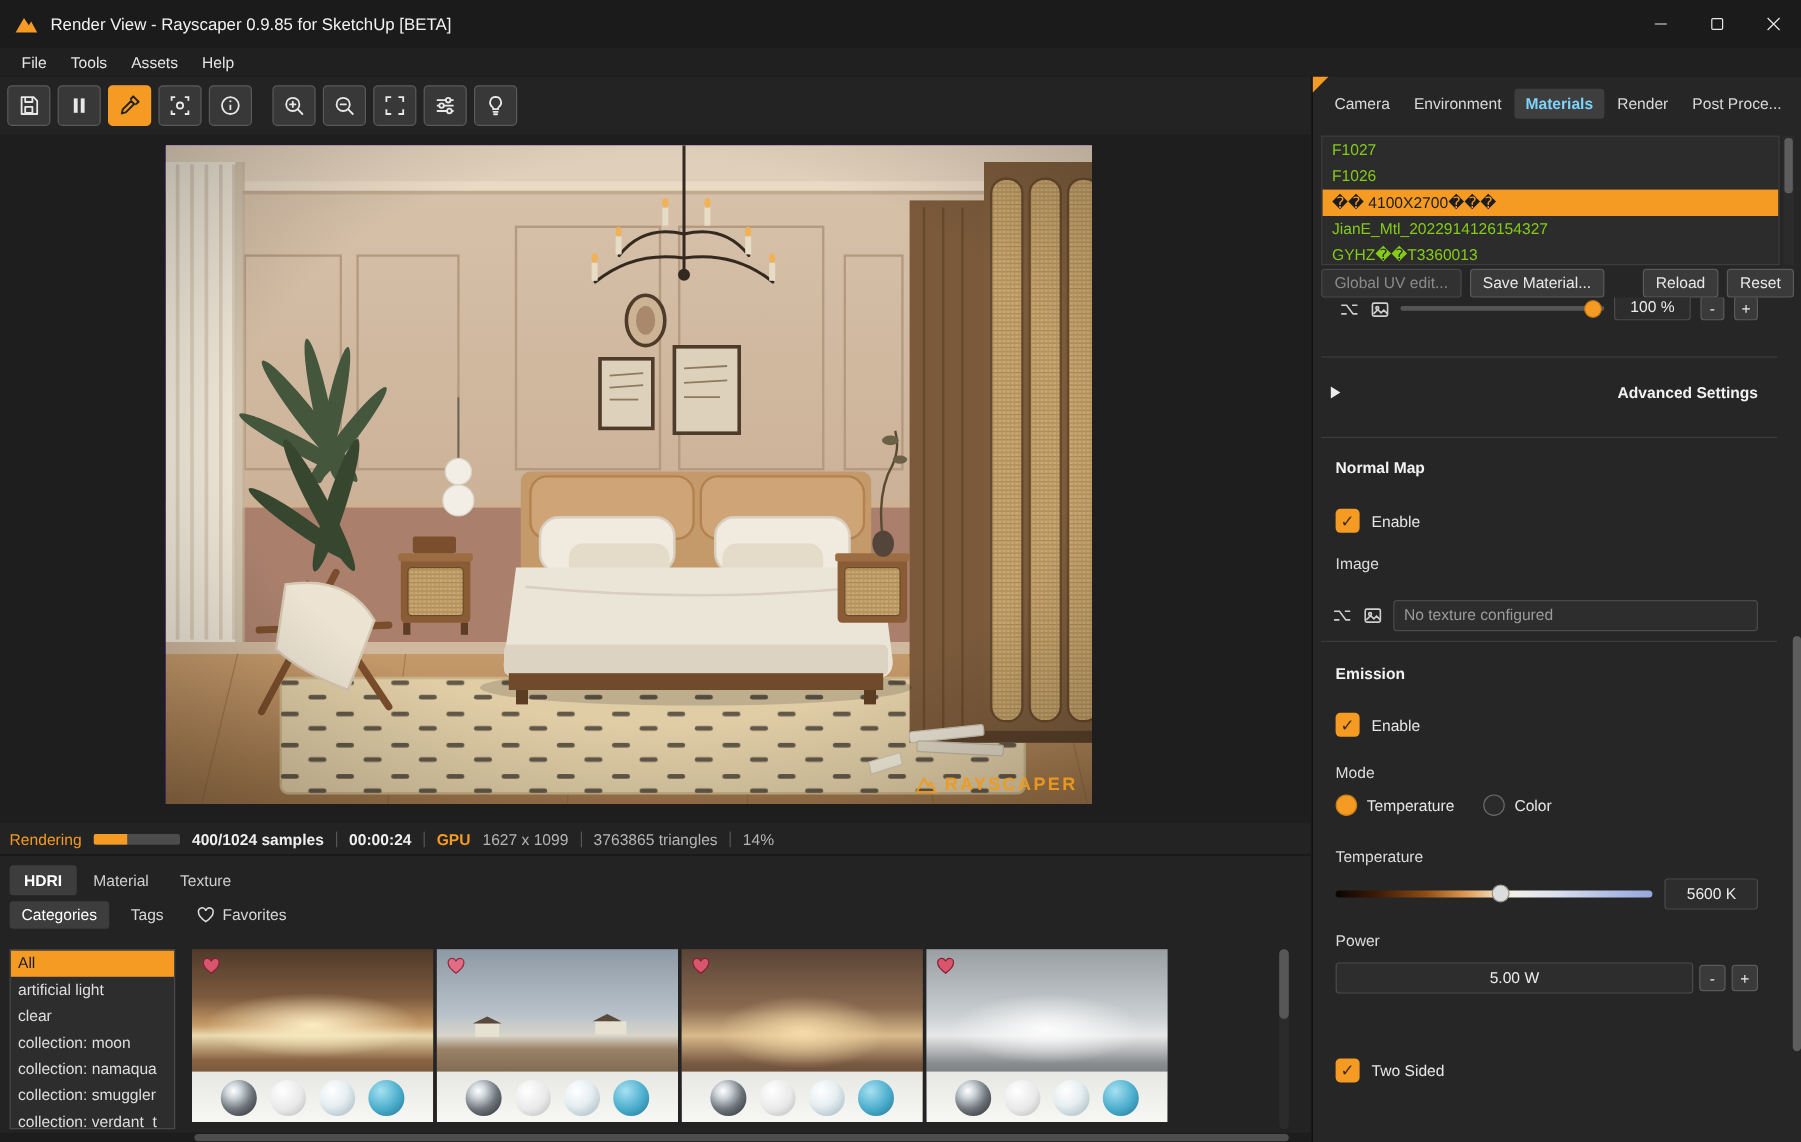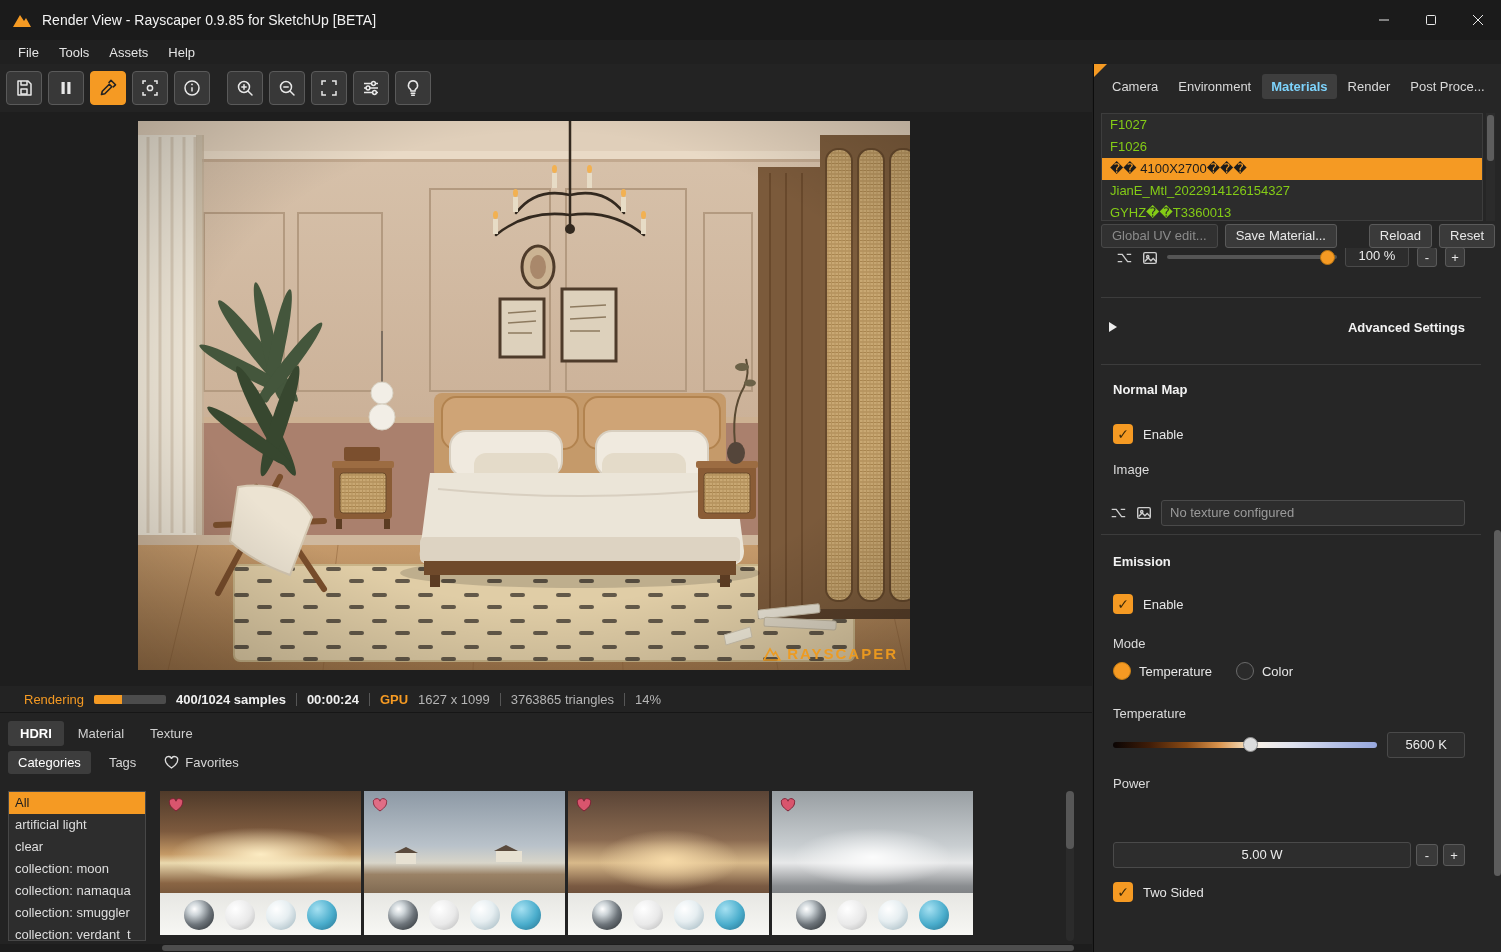--- a/index.html
+++ b/index.html
@@ -26,21 +26,21 @@
 .tool-gap{width:5px;flex:0 0 auto;}
 .tool-btn svg{display:block;}
 
 
 .viewer{position:absolute;left:0;top:112px;width:1092px;height:574px;background:#1e1e1e;}
 .render{position:absolute;left:138px;top:9px;width:772px;height:549px;background:#6d28d9;overflow:hidden;}
 .render svg{display:block;}
 .watermark{position:absolute;right:12px;bottom:8px;display:flex;align-items:center;gap:6px;color:#ef9b1e;font-weight:bold;font-size:15px;letter-spacing:2px;opacity:.95;}
 
 
-.statusbar{position:absolute;left:0;top:686px;width:1092px;height:26px;display:flex;align-items:center;gap:10px;padding-left:24px;background:#232323;}
+.statusbar{position:absolute;left:0;top:686px;width:1092px;height:26px;display:flex;align-items:center;gap:10px;padding-left:8px;background:#232323;}
 .st-label{color:#f59a23;}
 .progress{width:72px;height:9px;background:#4c4c4c;border-radius:2px;overflow:hidden;}
 .progress i{display:block;height:100%;width:39%;background:#f59a23;}
 .sep{width:1px;height:13px;background:#565656;}
 .st-strong{font-weight:bold;color:#efefef;}
 .st-dim{color:#b5b5b5;}
 .st-gpu{color:#f59a23;font-weight:bold;}
 
 
 .bottom{position:absolute;left:0;top:712px;width:1092px;height:240px;background:#232323;border-top:1px solid #161616;}
@@ -637,21 +637,21 @@
       <div class="prow temp-row" style="top:484px;">
         <span class="temp-slider">
             <span class="track"></span>
             <span class="knob"></span>
           </span>
         <span class="field">5600 K</span>
       </div>
 
       <div class="prow lbl" style="top:528px;">Power</div>
 
-      <div class="prow power-row" style="top:554px;margin-top:40px;">
+      <div class="prow power-row" style="top:554px;">
         <span class="field">5.00 W</span>
         <span class="mini-btn">-</span>
         <span class="mini-btn">+</span>
       </div>
 
 
       <div class="prow crow" style="top:634px;">
         <span class="check"></span>
         <span>Two Sided</span>
       </div>

